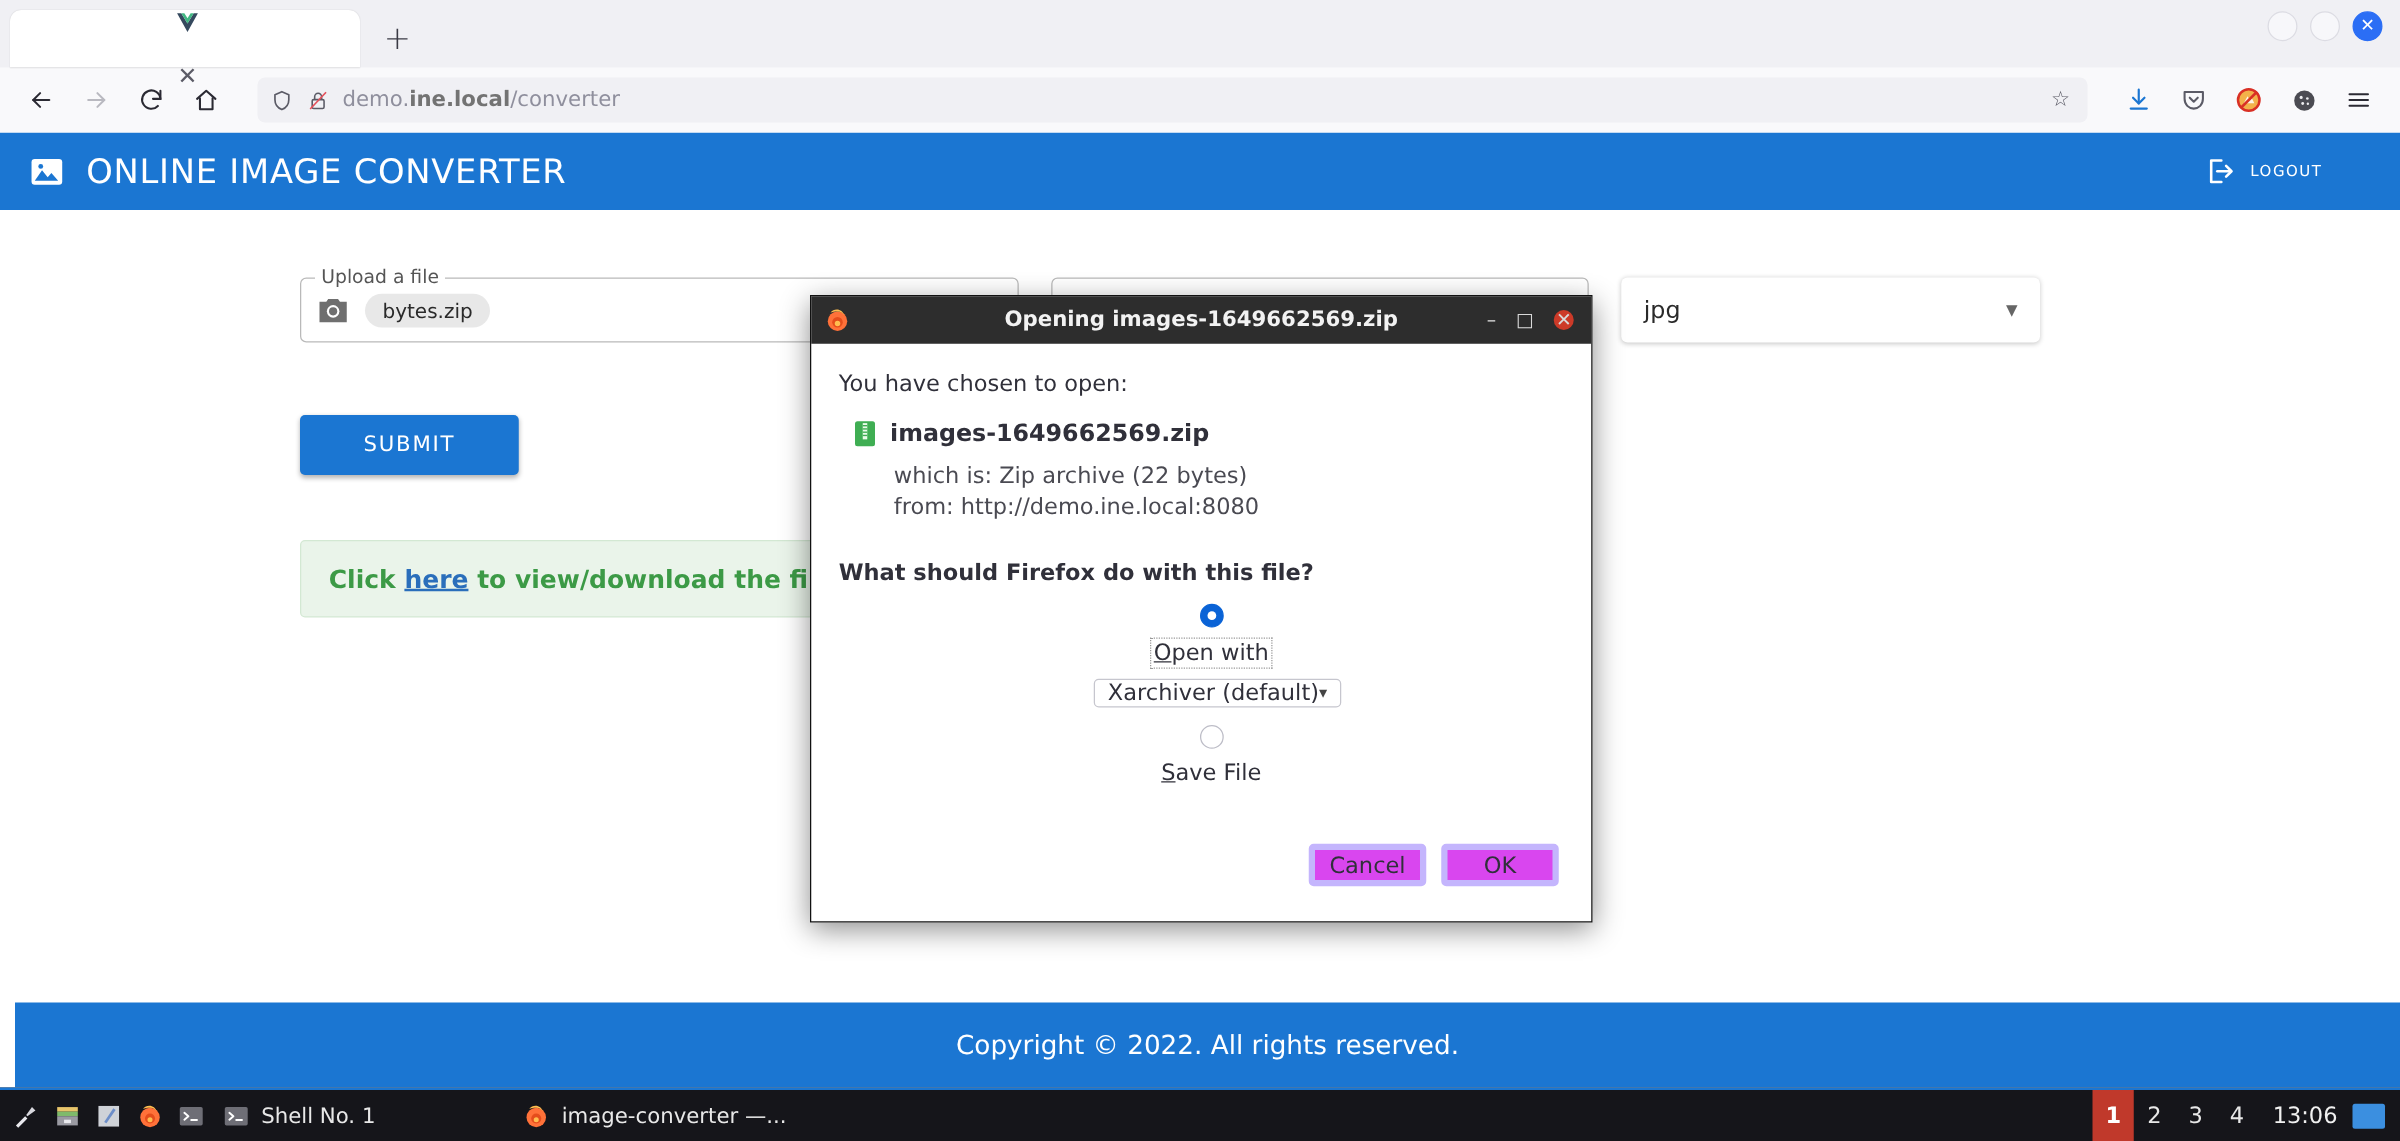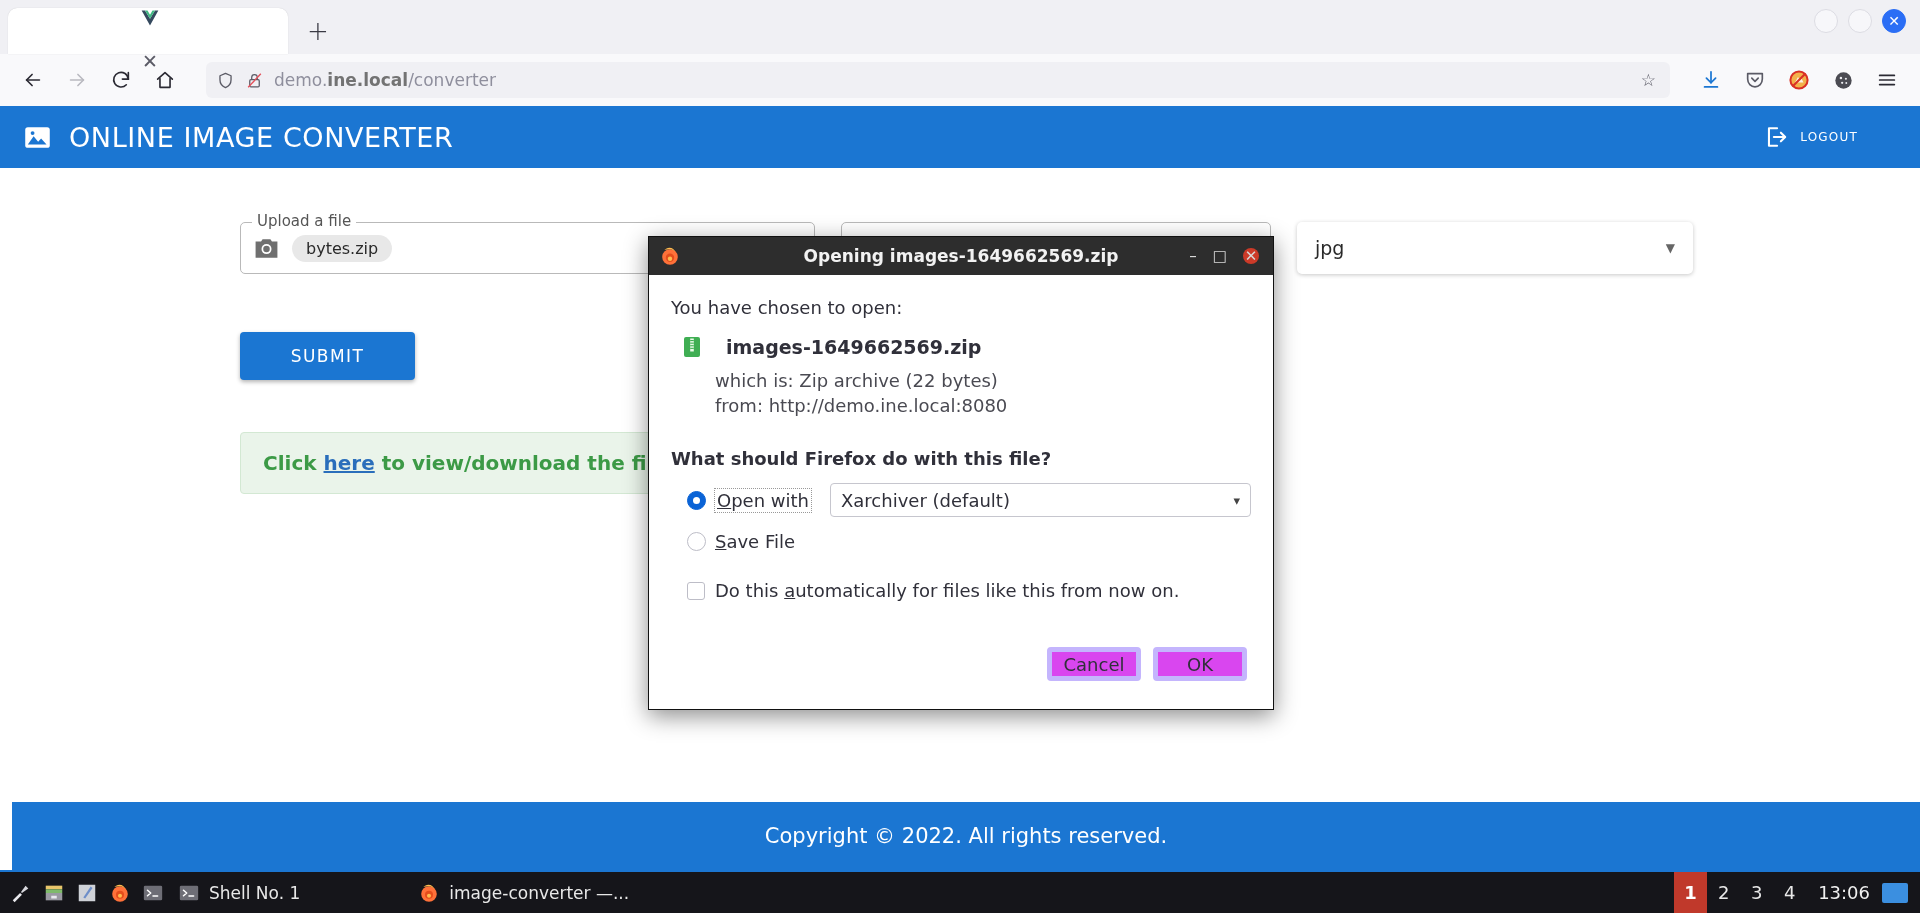--- a/index.html
+++ b/index.html
@@ -94,21 +94,21 @@
     padding: 0 5px; font-size: 15px; color: #555;
   }
   .chip {
     background: #e8e8e8; border-radius: 14px; padding: 4px 14px;
     font-size: 16px; color: #2a2a2a;
   }
   .cam-icon { margin-right: 12px; display:flex; }
   .fieldset2 { width: 430px; }
   .fieldset2 .inner-text { font-size: 16px; color: #6c6c6c; }
   .select-box {
-    width: 396px; height: 52px; background: #fff; border-radius: 5px;
+    width: 335px; height: 52px; background: #fff; border-radius: 5px;
     box-shadow: 0 1px 4px rgba(0,0,0,.22);
     display: flex; align-items: center; padding: 0 18px;
     font-size: 19px; color: #2a2a2a;
   }
   .select-caret { margin-left: auto; color: #666; font-size: 12px; }
   .submit-btn {
     margin-top: 58px; width: 175px; height: 48px; background: #1b76d2;
     color: #fff; border: none; border-radius: 4px; font-size: 17px;
     letter-spacing: 1.4px; font-weight: 500;
     box-shadow: 0 2px 4px rgba(0,0,0,.3);
@@ -146,27 +146,27 @@
   .dlg-wc { margin-left: auto; display: flex; align-items: center; gap: 16px;
             z-index: 1; padding-right: 4px; }
   .dlg-wc span { color: #d9d9d9; font-size: 15px; line-height: 1; }
   .dlg-close-dot {
     width: 16px; height: 16px; border-radius: 50%; background: #cc3a28;
     color: #fff; font-size: 11px; display: flex; align-items: center;
     justify-content: center; font-weight: 700;
   }
   .dlg-body { padding: 22px 22px 18px 22px; }
   .dlg-line { font-size: 18px; color: #30303a; }
-  .dlg-filerow { display: flex; align-items: center; gap: 25px;
+  .dlg-filerow { display: flex; align-items: center; gap: 11px;
                  margin-top: 18px; padding-left: 12px; }
   .dlg-filename { font-size: 19px; font-weight: bold; color: #30303a; }
   .dlg-sub { font-size: 18px; color: #4a4a52; padding-left: 44px; margin-top: 12px; }
   .dlg-q { font-size: 18px; font-weight: bold; color: #30303a; margin-top: 32px; }
   .dlg-opt { display: flex; align-items: center; gap: 9px; margin-top: 14px;
-             padding-left: 16px; }
+             padding-left: 16px; flex-direction: column; }
   .radio {
     width: 19px; height: 19px; border-radius: 50%;
     border: 1px solid #bdbdc7; background: #fff; flex: 0 0 19px;
     display: flex; align-items: center; justify-content: center;
   }
   .radio.checked { background: #0a63d6; border-color: #0a63d6; }
   .radio.checked::after {
     content: ""; width: 7px; height: 7px; border-radius: 50%; background: #fff;
   }
   .opt-label { font-size: 18px; color: #30303a; }
@@ -421,24 +421,20 @@
           <span>Xarchiver (default)</span>
           <span class="caret">▾</span>
         </span>
       </div>
 
       <div class="dlg-opt">
         <span class="radio"></span>
         <span class="opt-label"><u>S</u>ave File</span>
       </div>
 
-      <div class="dlg-check">
-        <span class="checkbox"></span>
-        <span class="opt-label">Do this <u>a</u>utomatically for files like this from now on.</span>
-      </div>
 
       <div class="dlg-buttons">
         <button class="dlg-btn">Cancel</button>
         <button class="dlg-btn">OK</button>
       </div>
     </div>
   </div>
 
   <div class="taskbar">
     <div class="tb-icons">

